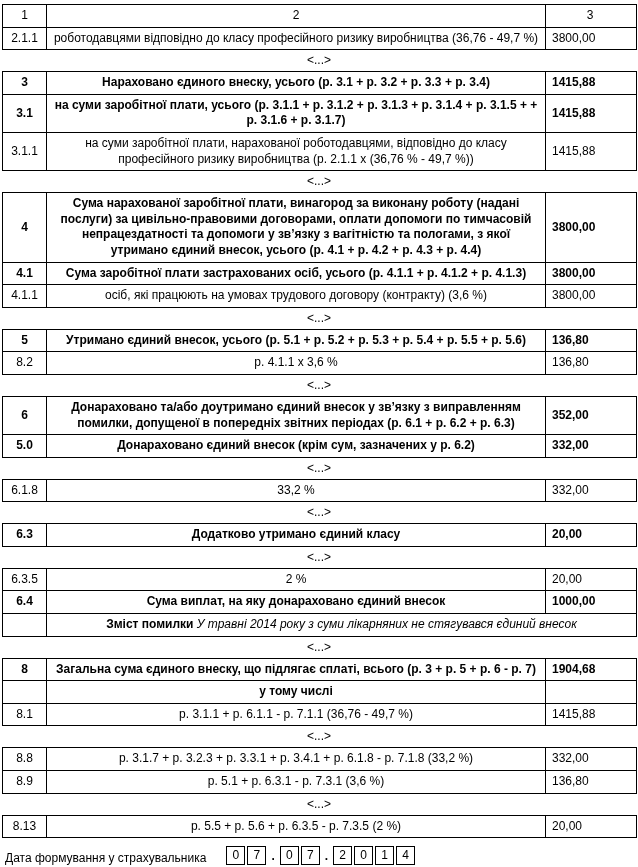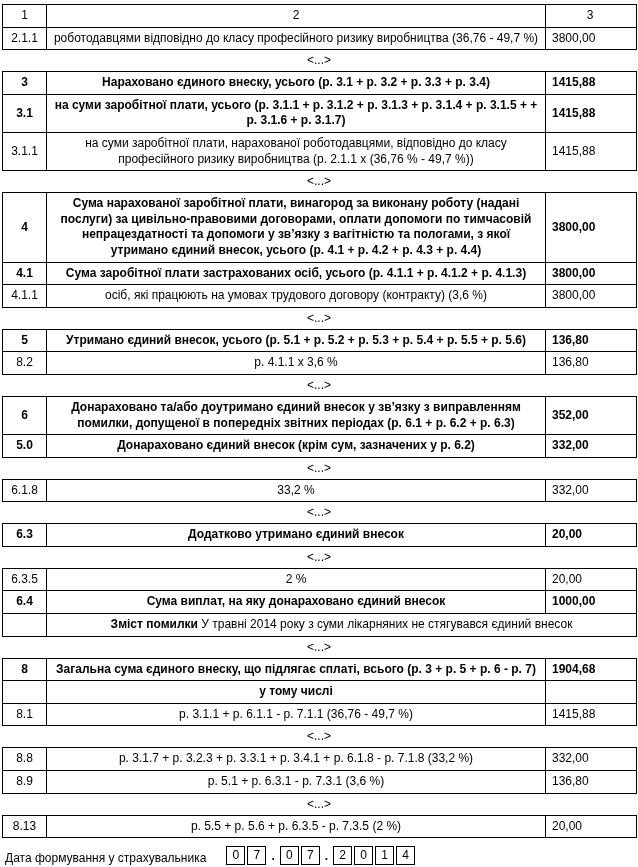--- a/index.html
+++ b/index.html
@@ -24,21 +24,21 @@
   }
   col.c-num { width: 44px; }
   col.c-txt { width: 499px; }
   col.c-val { width: 91px; }
   td.num { text-align: center; padding: 3px 2px; }
   td.txt { text-align: center; }
   td.val { text-align: left; padding-right: 8px; }
   td.ctr { text-align: center; }
   tr.b td { font-weight: bold; }
   .b { font-weight: bold; }
-  .it { }
+  .it { font-style: italic; }
   .sep {
     text-align: center;
     padding: 3px 0 4px 0;
     width: 634px;
   }
   .date-row {
     display: flex;
     align-items: flex-end;
     margin-top: 8px;
     padding-left: 3px;
@@ -205,21 +205,21 @@
 
   <table class="seg">
     <colgroup>
         <col class="c-num">
         <col class="c-txt">
         <col class="c-val">
       </colgroup>
     <tbody>
         <tr class="b">
       <td class="num">6.3</td>
-      <td class="txt">Додатково утримано єдиний внесок</td>
+      <td class="txt">Додатково утримано єдиний класу</td>
       <td class="val">20,00</td>
     </tr>
   </tbody>
     </table>
 
   <div class="sep">&lt;...&gt;</div>
 
   <table class="seg">
     <colgroup>
         <col class="c-num">

